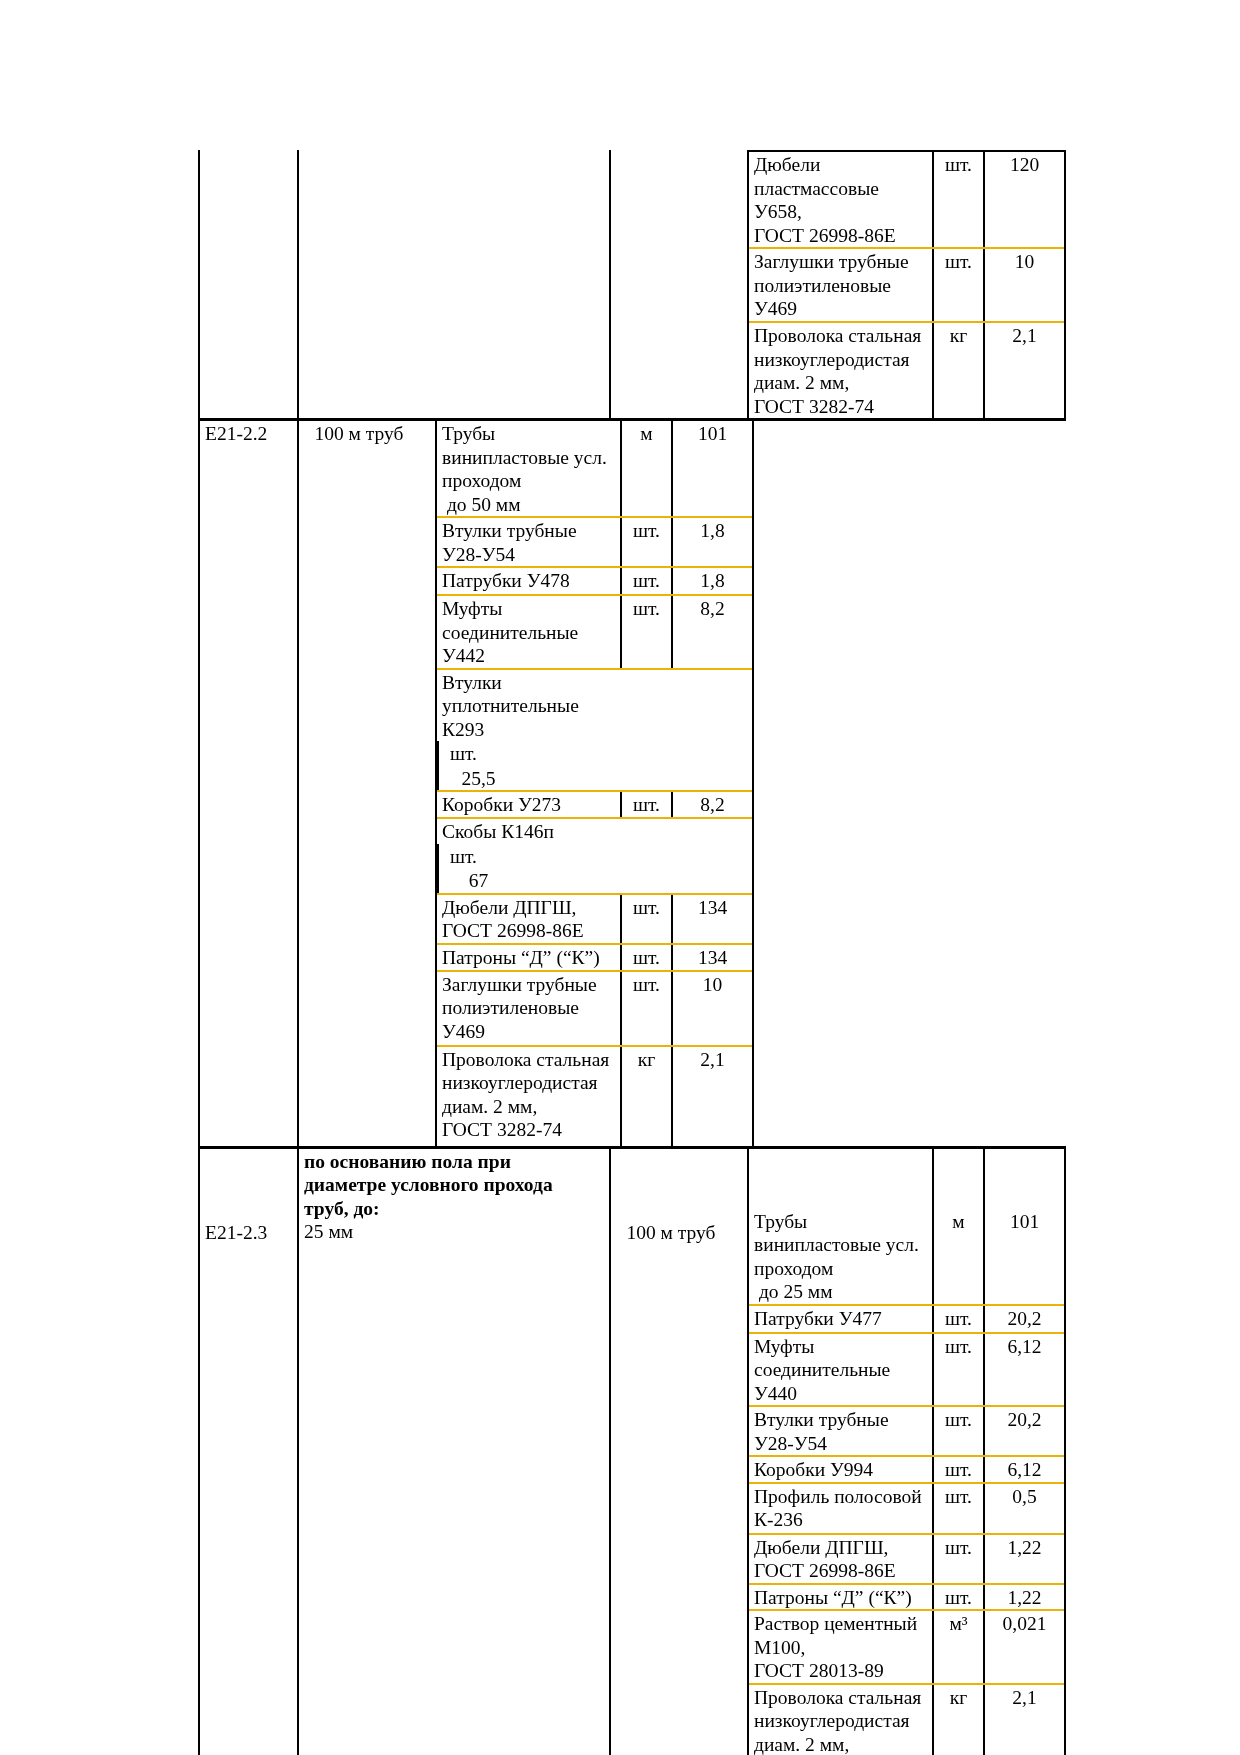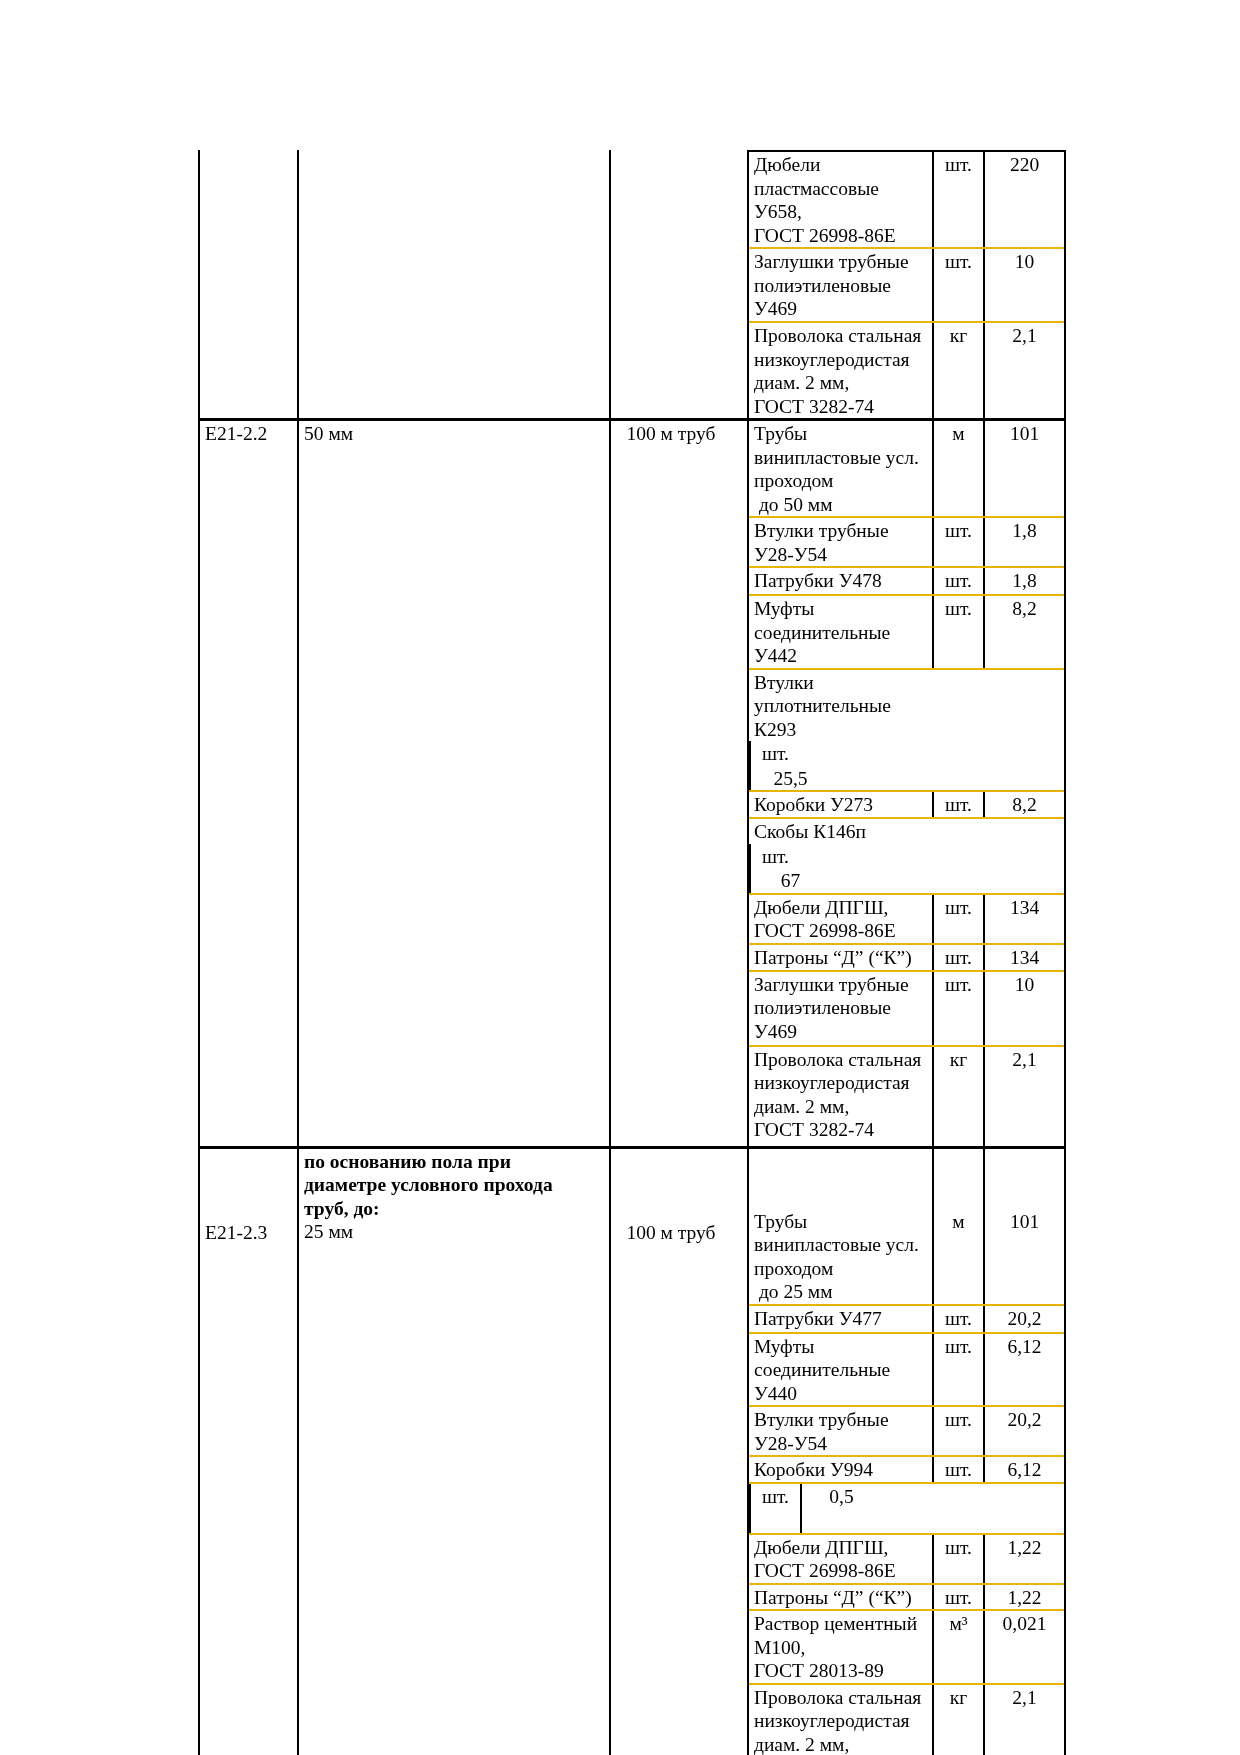--- a/index.html
+++ b/index.html
@@ -48,39 +48,36 @@
 <div class="page">
   <div class="tbl" id="tbl">
       <div class="group">
         <div class="cell code"></div>
         <div class="cell desc"></div>
         <div class="cell unit"></div>
         <div class="mat">
           <div class="mrow" style="min-height: 92px;">
             <div class="mname">Дюбели<br>пластмассовые<br>У658,<br>ГОСТ 26998-86Е</div>
             <div class="munit">шт.</div>
-            <div class="mqty">220</div>
+            <div class="mqty">120</div>
           </div>
           <div class="mrow" style="min-height: 72px;">
             <div class="mname">Заглушки трубные<br>полиэтиленовые<br>У469</div>
             <div class="munit">шт.</div>
             <div class="mqty">10</div>
           </div>
           <div class="mrow" style="min-height: 93px;">
             <div class="mname">Проволока стальная<br>низкоуглеродистая<br>диам. 2 мм,<br>ГОСТ 3282-74</div>
             <div class="munit">кг</div>
             <div class="mqty">2,1</div>
           </div>
         </div>
       </div>
       <div class="group">
         <div class="cell code">Е21-2.2</div>
-        <div class="cell desc">
-          <div>50 мм</div>
-        </div>
         <div class="cell unit">100 м труб</div>
         <div class="mat">
           <div class="mrow" style="min-height: 92px;">
             <div class="mname">Трубы<br>винипластовые усл.<br>проходом<br>&nbsp;до 50 мм</div>
             <div class="munit">м</div>
             <div class="mqty">101</div>
           </div>
           <div class="mrow" style="min-height: 45px;">
             <div class="mname">Втулки трубные<br>У28-У54</div>
             <div class="munit">шт.</div>
@@ -162,20 +159,21 @@
             <div class="mname">Втулки трубные<br>У28-У54</div>
             <div class="munit">шт.</div>
             <div class="mqty">20,2</div>
           </div>
           <div class="mrow" style="min-height: 24px;">
             <div class="mname">Коробки У994</div>
             <div class="munit">шт.</div>
             <div class="mqty">6,12</div>
           </div>
           <div class="mrow" style="min-height: 49px;">
+            <div class="mname">Профиль полосовой<br>К-236</div>
             <div class="munit">шт.</div>
             <div class="mqty">0,5</div>
           </div>
           <div class="mrow" style="min-height: 47px;">
             <div class="mname">Дюбели ДПГШ,<br>ГОСТ 26998-86Е</div>
             <div class="munit">шт.</div>
             <div class="mqty">1,22</div>
           </div>
           <div class="mrow" style="min-height: 24px;">
             <div class="mname">Патроны “Д” (“К”)</div>

